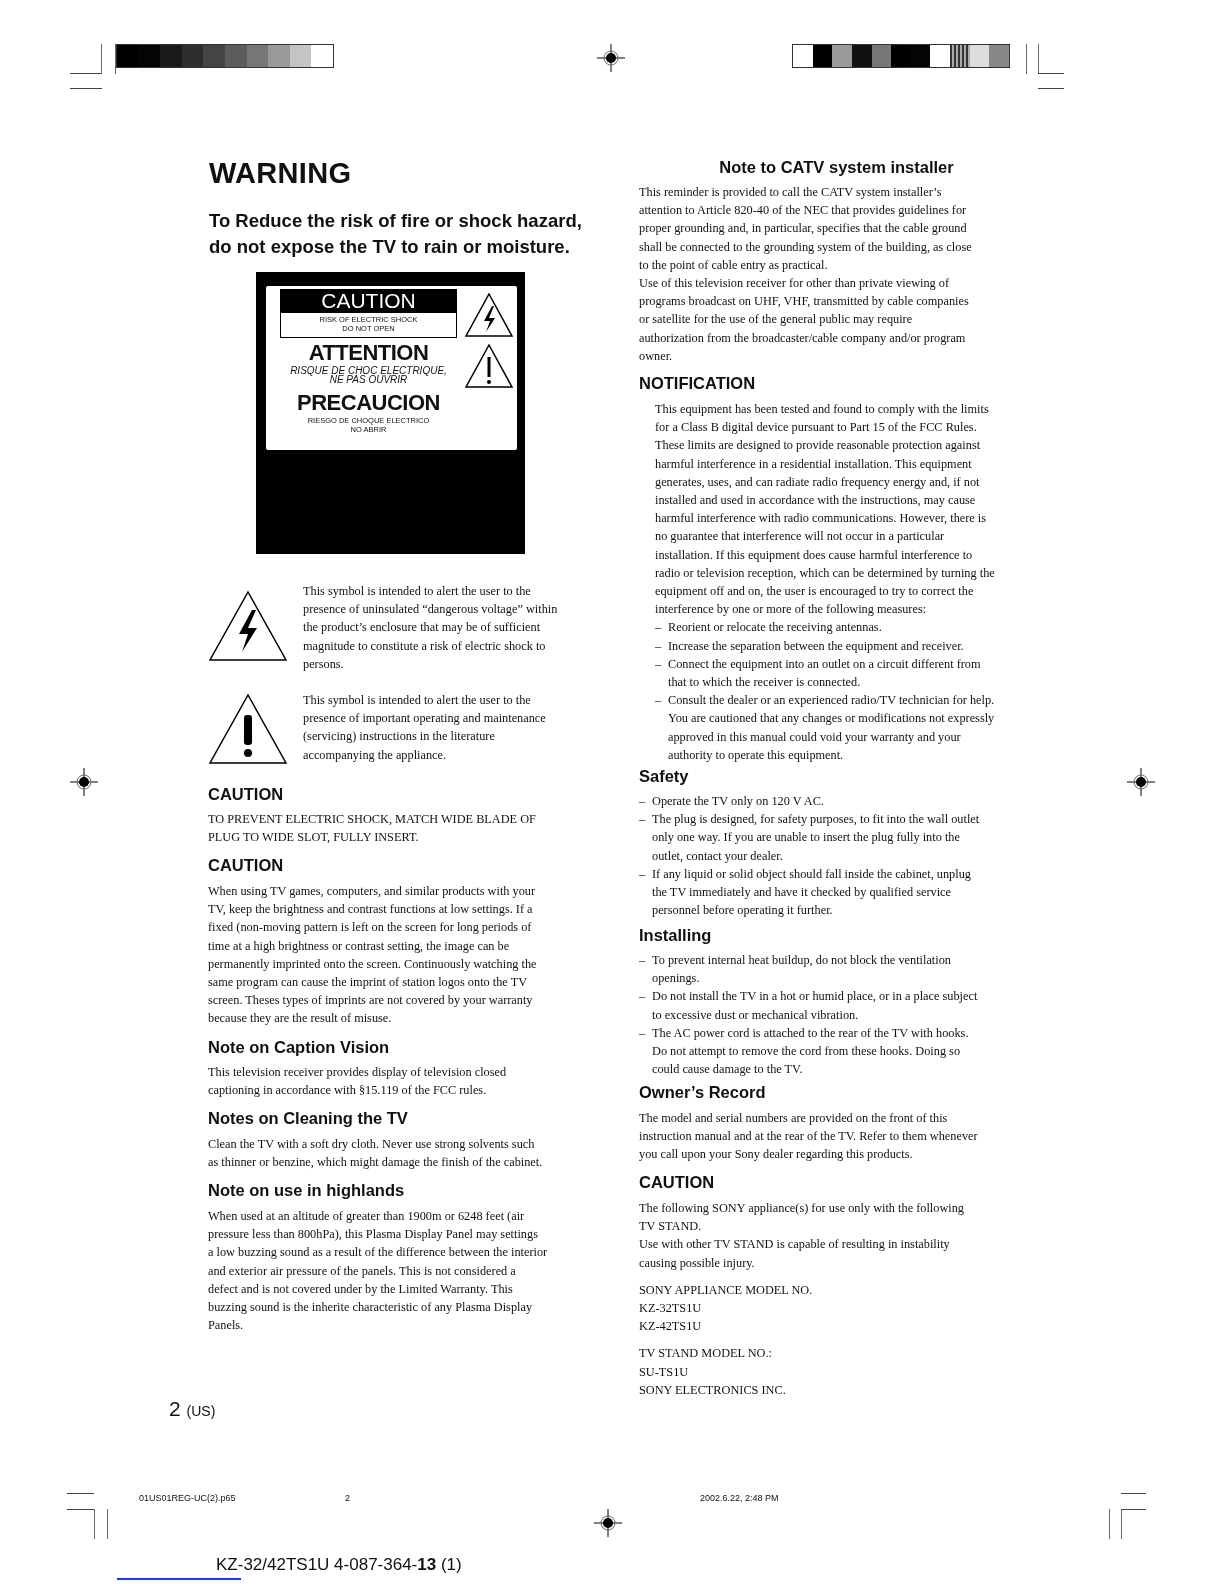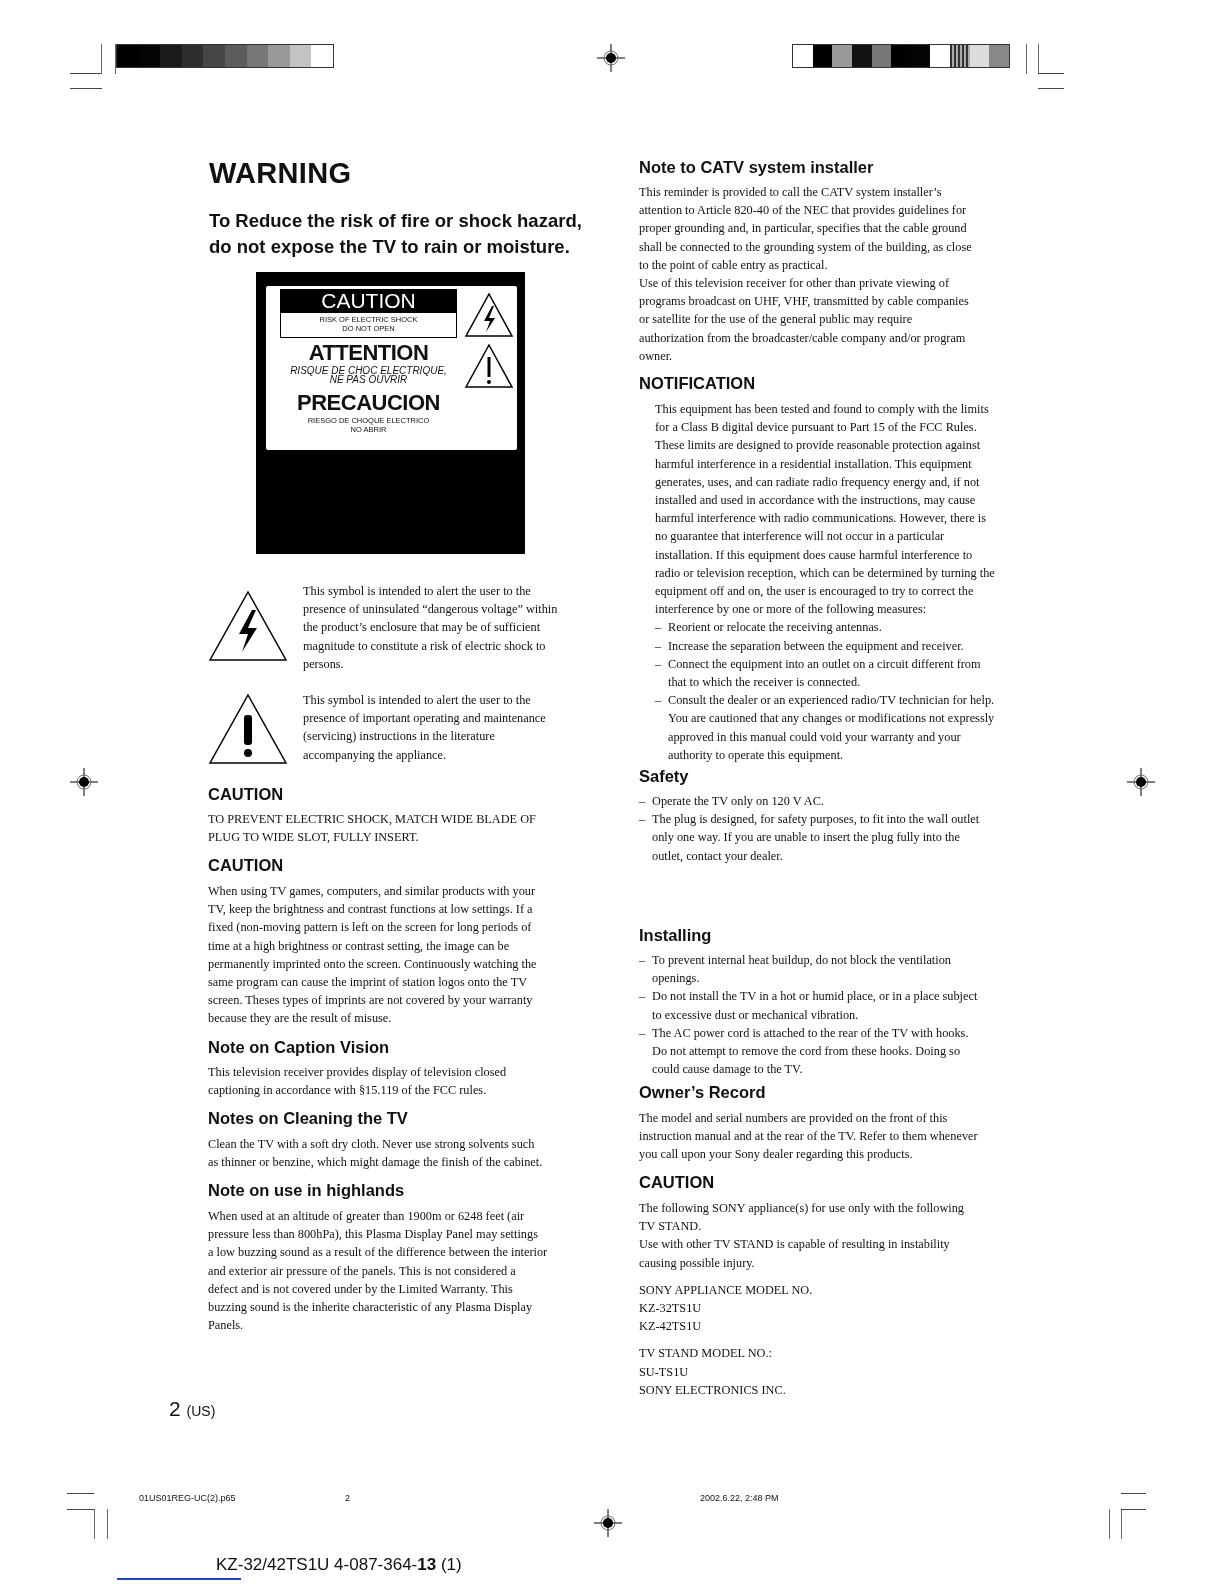--- a/index.html
+++ b/index.html
@@ -208,21 +208,21 @@
 <div class="abs serif p col-left" style="top:1207px;">
   <div>When used at an altitude of greater than 1900m or 6248 feet (air</div>
   <div>pressure less than 800hPa), this Plasma Display Panel may settings</div>
   <div>a low buzzing sound as a result of the difference between the interior</div>
   <div>and exterior air pressure of the panels. This is not considered a</div>
   <div>defect and is not covered under by the Limited Warranty. This</div>
   <div>buzzing sound is the inherite characteristic of any Plasma Display</div>
   <div>Panels.</div>
 </div>
 
-<div class="abs sans h col-right" style="top:158px;">Note to CATV system installer</div>
+<div class="abs sans h col-right" style="top:158px;text-align:center;">Note to CATV system installer</div>
 <div class="abs serif p col-right" style="top:183px;">
   <div>This reminder is provided to call the CATV system installer’s</div>
   <div>attention to Article 820-40 of the NEC that provides guidelines for</div>
   <div>proper grounding and, in particular, specifies that the cable ground</div>
   <div>shall be connected to the grounding system of the building, as close</div>
   <div>to the point of cable entry as practical.</div>
   <div>Use of this television receiver for other than private viewing of</div>
   <div>programs broadcast on UHF, VHF, transmitted by cable companies</div>
   <div>or satellite for the use of the general public may require</div>
   <div>authorization from the broadcaster/cable company and/or program</div>
@@ -264,20 +264,25 @@
 <div class="abs sans h col-right" style="top:767px;">Safety</div>
 <div class="abs serif p col-right" style="top:792px;">
   <div class="dash">
     <div>Operate the TV only on 120 V AC.</div>
   </div>
   <div class="dash">
     <div>The plug is designed, for safety purposes, to fit into the wall outlet</div>
     <div>only one way. If you are unable to insert the plug fully into the</div>
     <div>outlet, contact your dealer.</div>
   </div>
+  <div class="dash">
+    <div>If any liquid or solid object should fall inside the cabinet, unplug</div>
+    <div>the TV immediately and have it checked by qualified service</div>
+    <div>personnel before operating it further.</div>
+  </div>
 </div>
 
 <div class="abs sans h col-right" style="top:926px;">Installing</div>
 <div class="abs serif p col-right" style="top:951px;">
   <div class="dash">
     <div>To prevent internal heat buildup, do not block the ventilation</div>
     <div>openings.</div>
   </div>
   <div class="dash">
     <div>Do not install the TV in a hot or humid place, or in a place subject</div>

